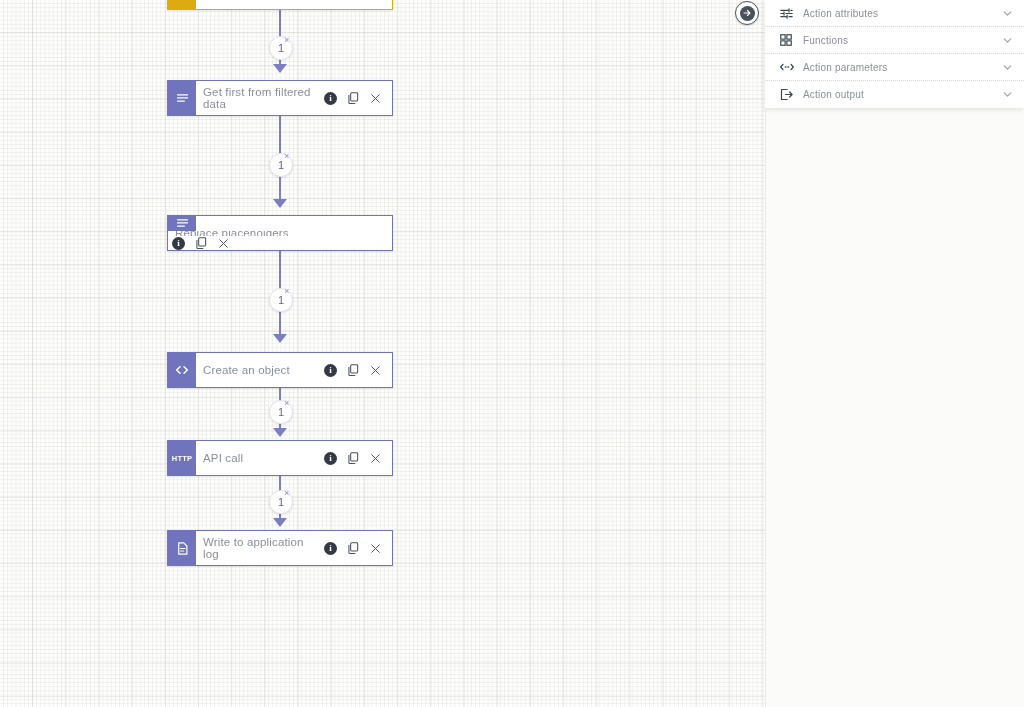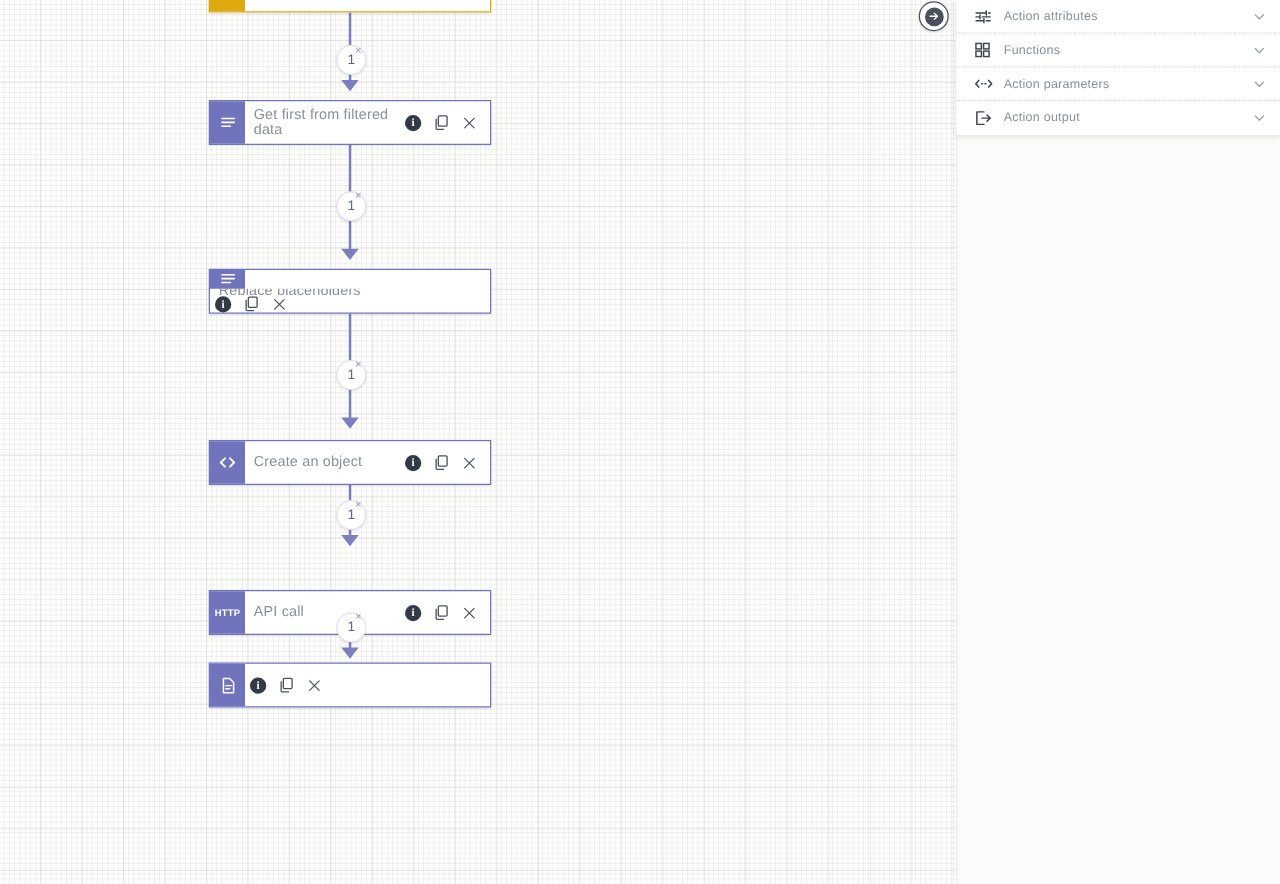--- a/index.html
+++ b/index.html
@@ -317,21 +317,21 @@
           </svg>
         </span>
         <span class="act">
           <svg width="13" height="13" viewBox="0 0 24 24" fill="none" stroke="#4a515c" stroke-width="1.8" stroke-linecap="round">
             <path d="M5 5l14 14M19 5L5 19"></path>
           </svg>
         </span>
       </div>
     </div>
 
-    <div class="node" style="top:440px;margin-top:32px;">
+    <div class="node" style="top:440px;">
       <div class="node-icon">
         <span class="http-label">HTTP</span>
       </div>
       <div class="node-body">
         <div class="node-title">API call</div>
       </div>
       <div class="node-actions">
         <span class="act">
             <span class="icon-info">i</span>
           </span>
@@ -348,20 +348,23 @@
         </span>
       </div>
     </div>
 
     <div class="node" style="top:530px;">
       <div class="node-icon">
         <svg width="15" height="15" viewBox="0 0 24 24" fill="none" stroke="#fff" stroke-width="1.9" stroke-linecap="round" stroke-linejoin="round">
           <path d="M6 3h8l5 5v13H6z"></path>
             <path d="M9 12h7M9 16h5"></path>
         </svg>
+      </div>
+      <div class="node-body">
+        <div class="node-title">Write to application log</div>
       </div>
       <div class="node-actions">
         <span class="act">
             <span class="icon-info">i</span>
           </span>
         <span class="act">
           <svg width="14" height="14" viewBox="0 0 24 24" fill="none" stroke="#4a515c" stroke-width="1.8">
             <rect x="8" y="3" width="12" height="14" rx="1.5"></rect>
               <path d="M5 7v13a1.5 1.5 0 0 0 1.5 1.5H16"></path>
           </svg>

